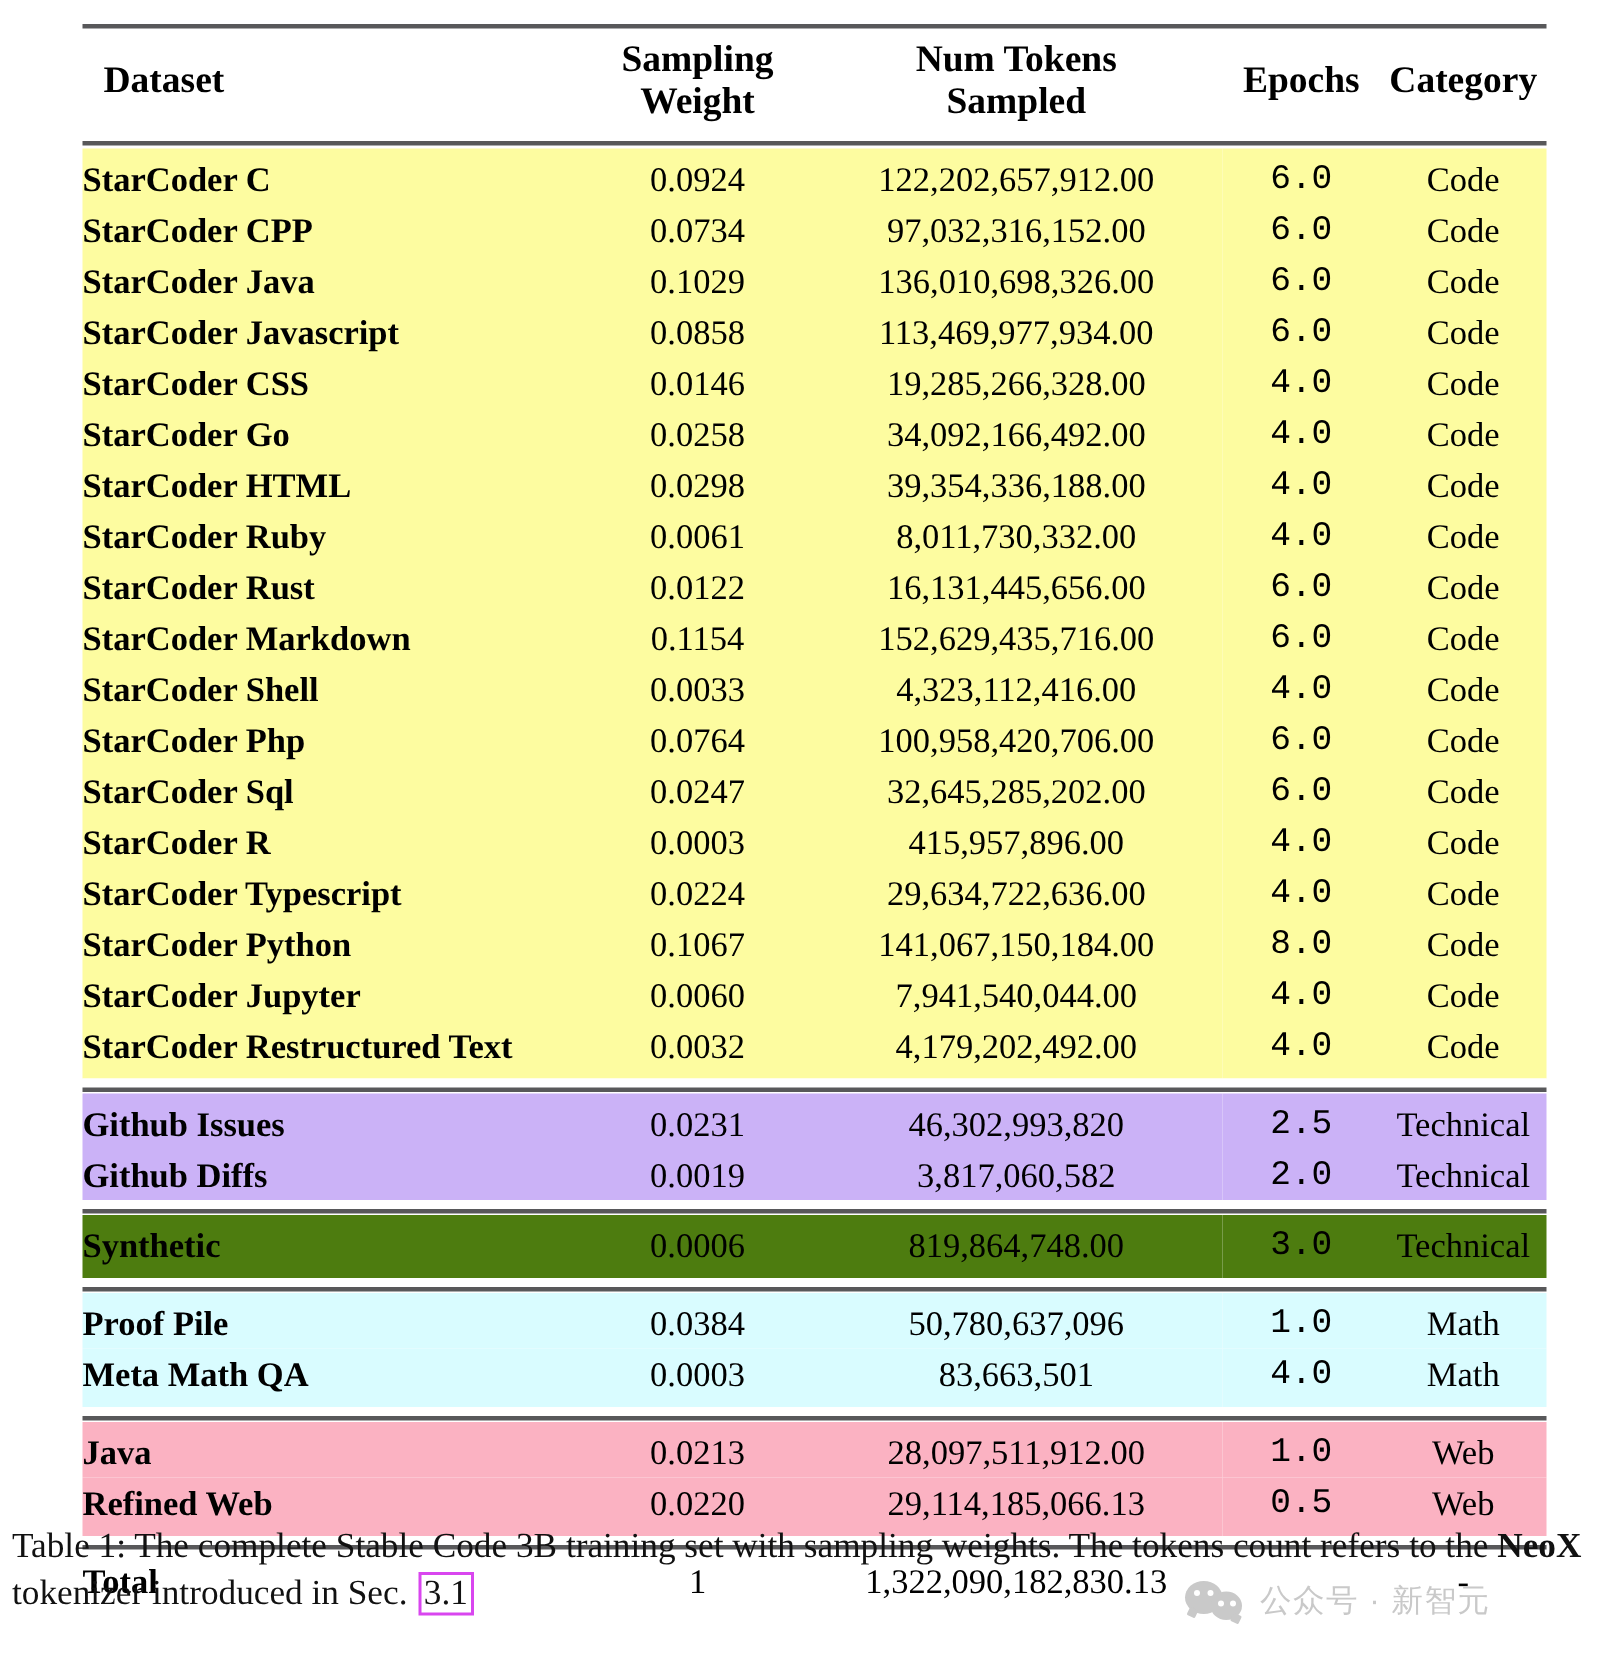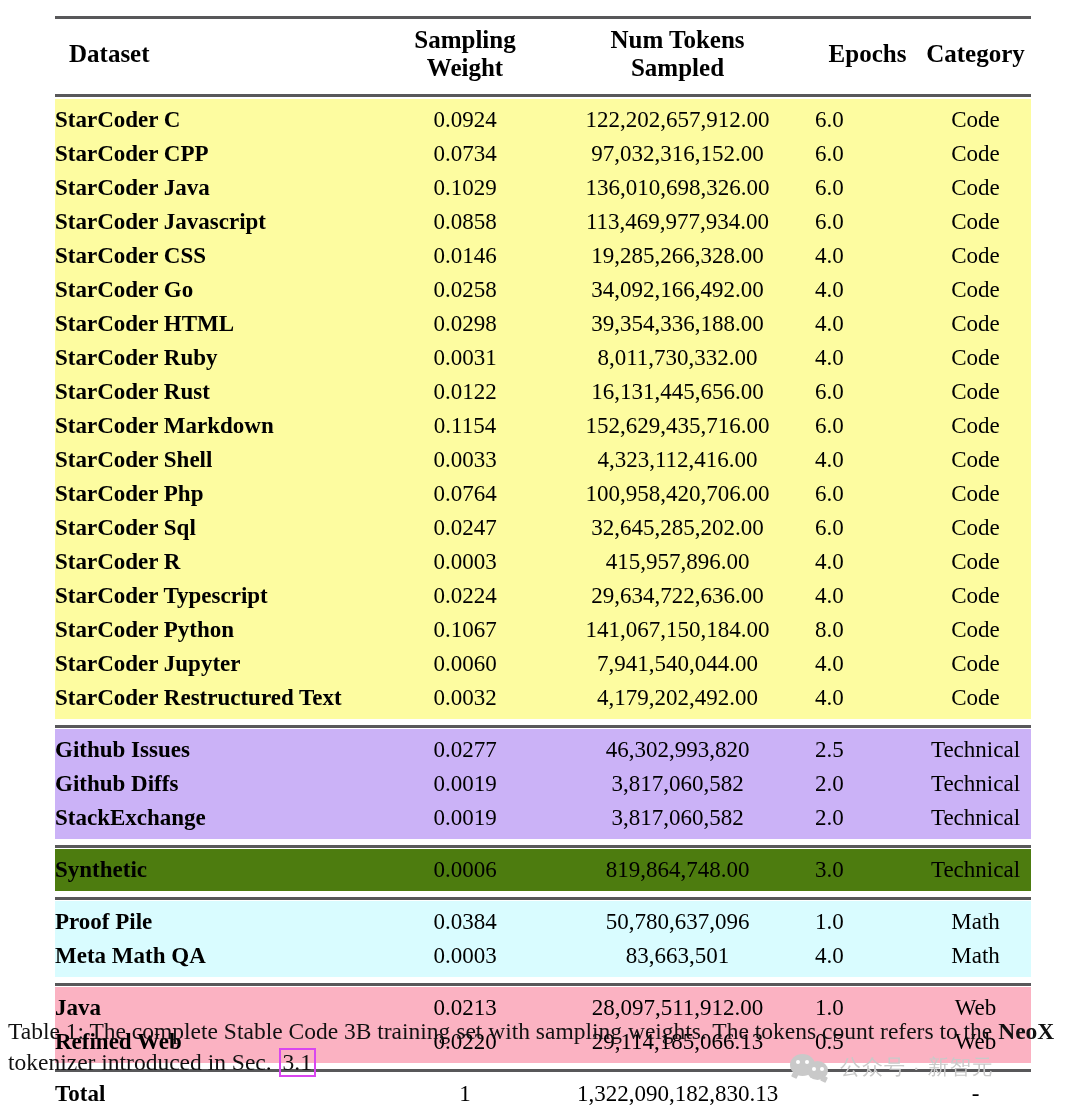--- a/index.html
+++ b/index.html
@@ -64,21 +64,21 @@
     vertical-align: middle;
     white-space: nowrap;
   }
   td.d-name {
     text-align: left;
     font-weight: bold;
     padding-left: 0;
   }
   td.d-weight   { text-align: center; }
   td.d-tokens   { text-align: center; }
-  td.d-epochs   { text-align: left; }
+  td.d-epochs   { text-align: center; font-family: Liberation Mono, monospace; }
   td.d-category { text-align: center; }
 
   
   tr.sec-code     td { background: #fdfca0; }
   tr.sec-tech     td { background: #cbb2f7; }
   tr.sec-synth    td { background: #4d7c0f; }
   tr.sec-math     td { background: #d9fcff; }
   tr.sec-web      td { background: #fbb2c2; }
   tr.sec-total    td { background: #ffffff; }
 
@@ -262,21 +262,21 @@
           </tr>
           <tr class="sec-code">
             <td class="d-name">StarCoder HTML</td>
             <td class="d-weight">0.0298</td>
             <td class="d-tokens">39,354,336,188.00</td>
             <td class="d-epochs">4.0</td>
             <td class="d-category">Code</td>
           </tr>
           <tr class="sec-code">
             <td class="d-name">StarCoder Ruby</td>
-            <td class="d-weight">0.0031</td>
+            <td class="d-weight">0.0061</td>
             <td class="d-tokens">8,011,730,332.00</td>
             <td class="d-epochs">4.0</td>
             <td class="d-category">Code</td>
           </tr>
           <tr class="sec-code">
             <td class="d-name">StarCoder Rust</td>
             <td class="d-weight">0.0122</td>
             <td class="d-tokens">16,131,445,656.00</td>
             <td class="d-epochs">6.0</td>
             <td class="d-category">Code</td>
@@ -344,34 +344,27 @@
             <td class="d-epochs">4.0</td>
             <td class="d-category">Code</td>
           </tr>
           <tr class="rule-row">
             <td colspan="5">
               <span class="bar"></span>
             </td>
           </tr>
           <tr class="sec-tech pad-top">
             <td class="d-name">Github Issues</td>
-            <td class="d-weight">0.0277</td>
+            <td class="d-weight">0.0231</td>
             <td class="d-tokens">46,302,993,820</td>
             <td class="d-epochs">2.5</td>
             <td class="d-category">Technical</td>
           </tr>
           <tr class="sec-tech">
             <td class="d-name">Github Diffs</td>
-            <td class="d-weight">0.0019</td>
-            <td class="d-tokens">3,817,060,582</td>
-            <td class="d-epochs">2.0</td>
-            <td class="d-category">Technical</td>
-          </tr>
-          <tr class="sec-tech pad-bottom">
-            <td class="d-name">StackExchange</td>
             <td class="d-weight">0.0019</td>
             <td class="d-tokens">3,817,060,582</td>
             <td class="d-epochs">2.0</td>
             <td class="d-category">Technical</td>
           </tr>
           <tr class="rule-row">
             <td colspan="5">
               <span class="bar"></span>
             </td>
           </tr>

